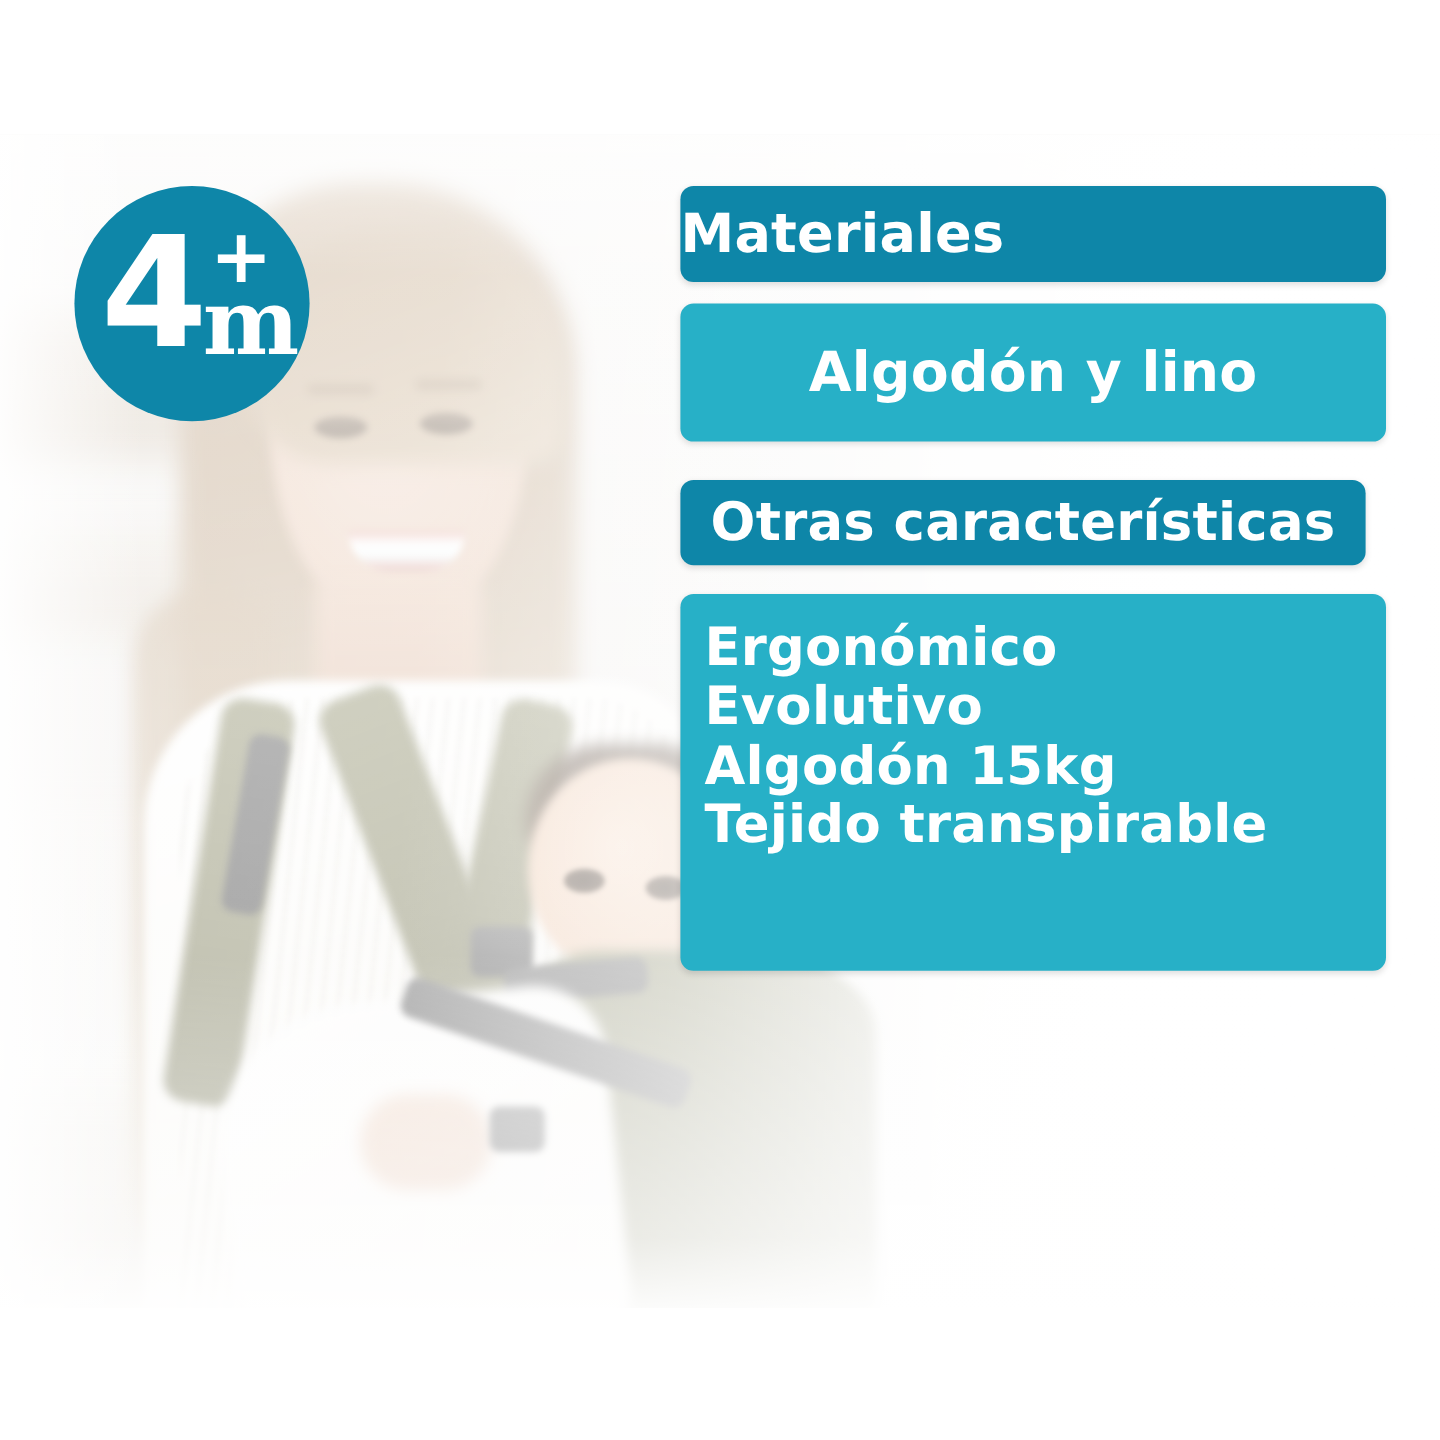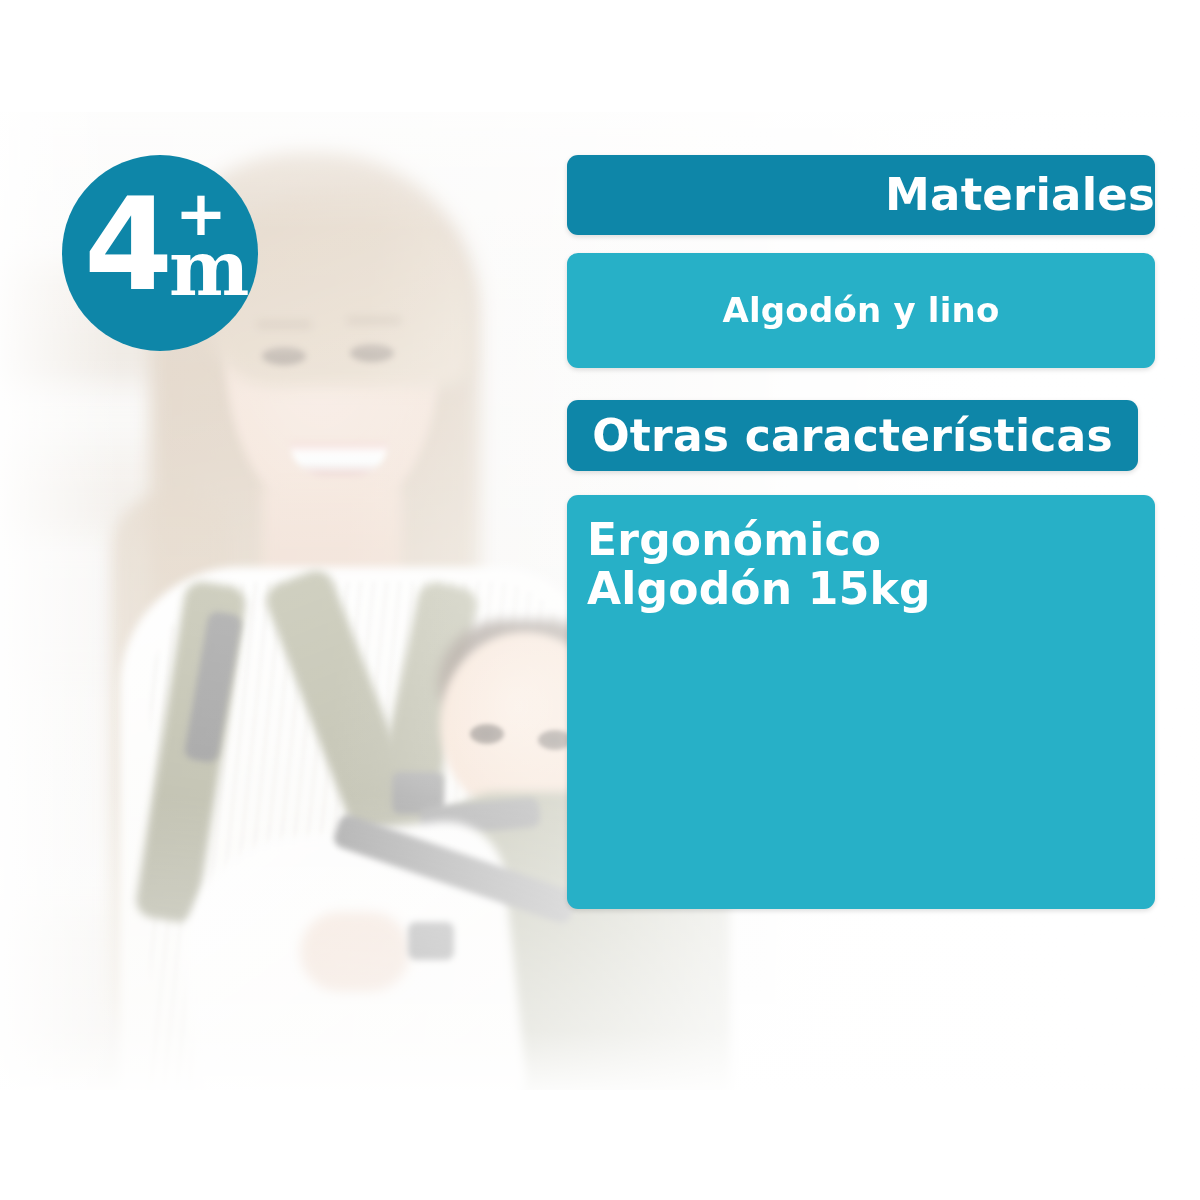--- a/index.html
+++ b/index.html
@@ -333,41 +333,41 @@
   .bar-head {
     background: #0e86a8;
   }
   .bar-body {
     background: #27b0c7;
   }
 
   .bar-materiales {
     height: 80px;
     line-height: 80px;
-    text-align: right;
+    text-align: left;
     font-size: 45px;
   }
   .bar-algodon {
     margin-top: 18px;
     height: 115px;
     line-height: 115px;
     text-align: center;
-    font-size: 34px;
+    font-size: 46px;
   }
   .bar-otras {
     margin-top: 32px;
     width: 571px;
     height: 71px;
     line-height: 71px;
     text-align: center;
     font-size: 44px;
   }
   .bar-features {
     margin-top: 24px;
-    height: 414px;
+    height: 314px;
     padding: 20px 0 0 20px;
     font-size: 44px;
     line-height: 1.12;
   }
   .feature-line {
     display: block;
     white-space: nowrap;
     font-weight: 700;
     color: #ffffff;
   }
@@ -435,18 +435,20 @@
   <div class="panel">
 
     <div class="bar bar-head bar-materiales">Materiales</div>
 
     <div class="bar bar-body bar-algodon">Algodón y lino</div>
 
     <div class="bar bar-head bar-otras">Otras características</div>
 
     <div class="bar bar-body bar-features">
       <span class="feature-line">Ergonómico</span>
+      <span class="feature-line">Evolutivo</span>
       <span class="feature-line">Algodón 15kg</span>
+      <span class="feature-line">Tejido transpirable</span>
     </div>
 
   </div>
 
 </div>
 
 </body></html>

